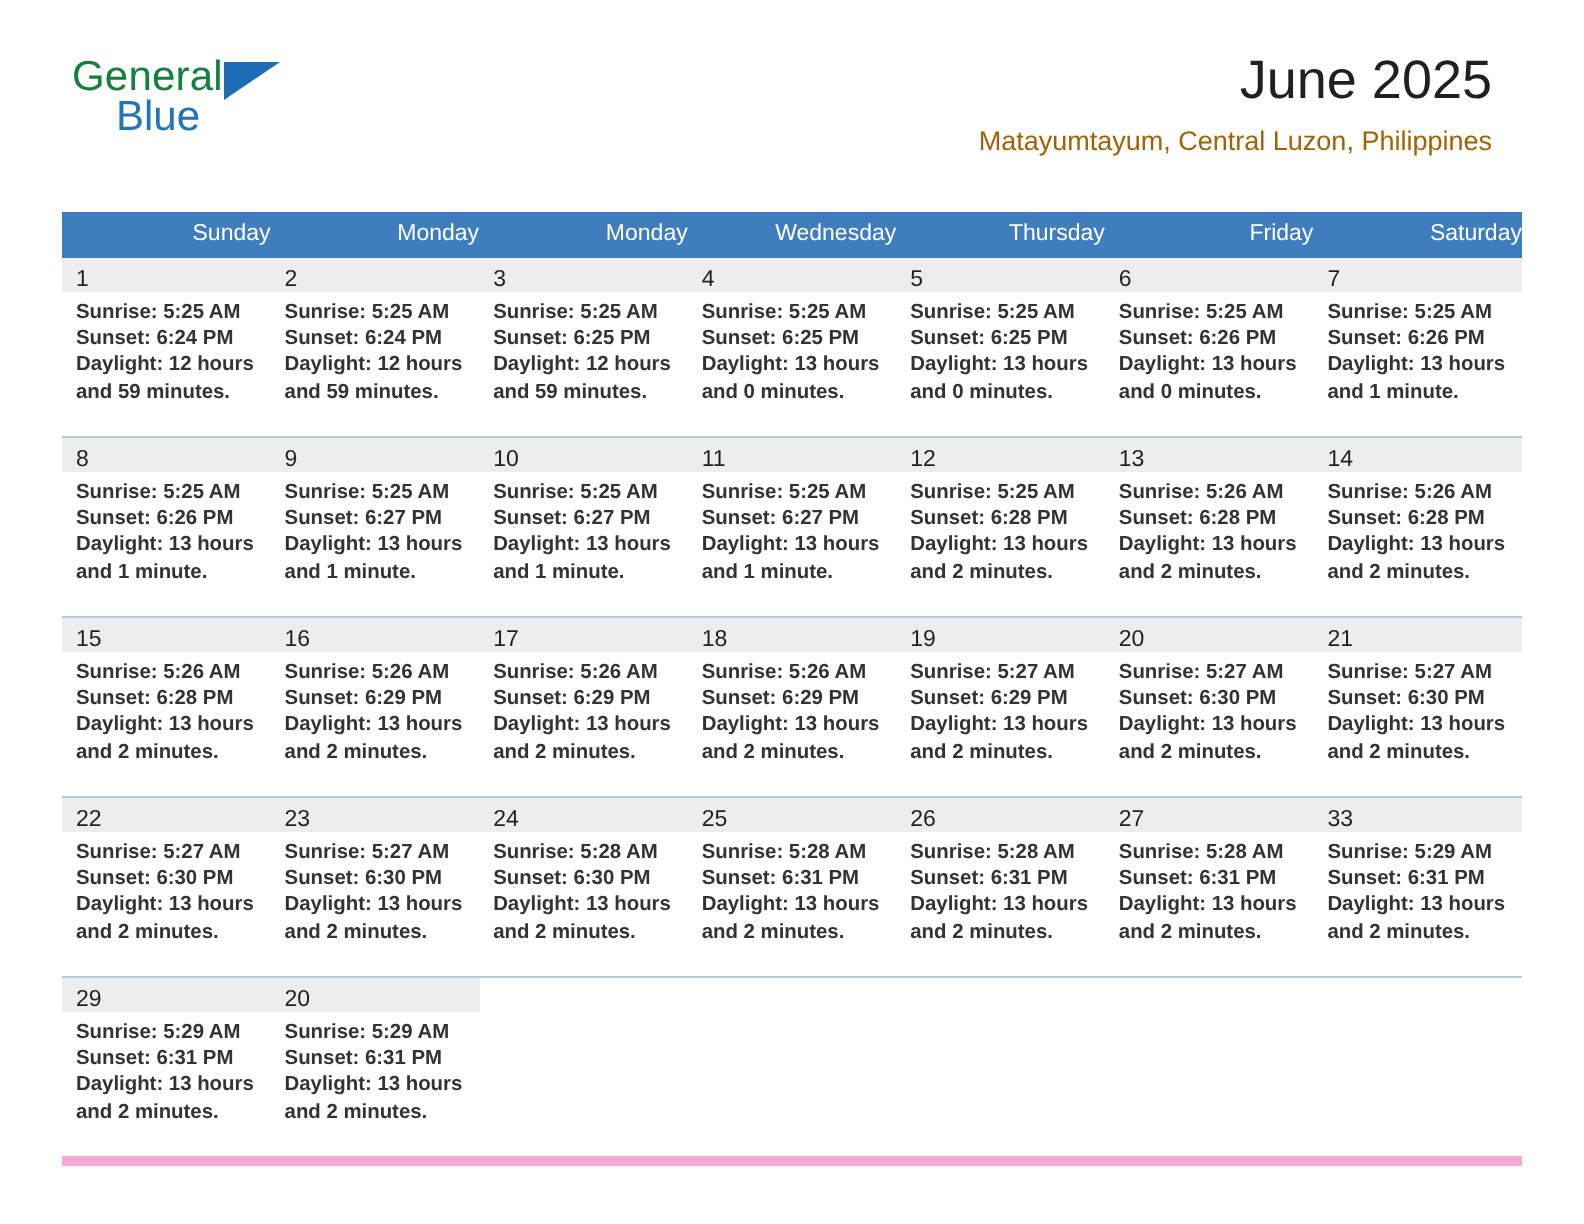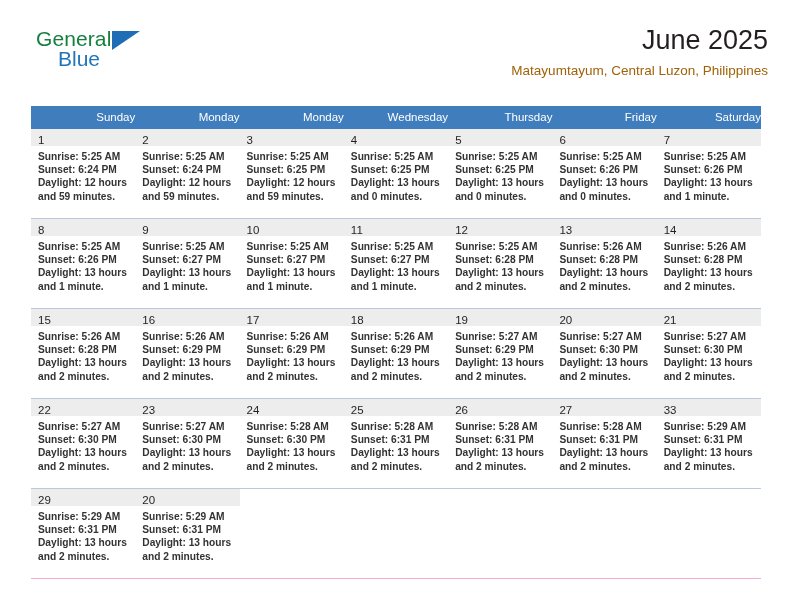--- a/index.html
+++ b/index.html
@@ -57,21 +57,21 @@
     position: absolute;
     left: 76px;
     top: 3px;
     width: 0;
     height: 0;
     border-left: 28px solid #1f6db5;
     border-bottom: 19px solid transparent;
   }
   .title-block {
     position: absolute;
-    right: 24px;
+    right: 46px;
     top: 24px;
     text-align: right;
   }
   .cal-title {
     font-size: 27px;
     color: #231f20;
     line-height: 32px;
     font-weight: 400;
   }
   .cal-subtitle {
@@ -100,21 +100,21 @@
     line-height: 14px;
     padding: 4px 0 5px 7px;
     box-sizing: border-box;
     text-align: right;
   }
   .week {
     display: flex;
     border-bottom: 1px solid #b9c9da;
   }
   .week:last-child {
-    border-bottom: 1px solid #f9a8d4;
+    border-bottom: 5px solid #f9a8d4;
   }
   .daycell {
     flex: 1 1 0;
     width: 104.28px;
     box-sizing: border-box;
     background: #ffffff;
     min-height: 89px;
   }
   .daycell.empty .daynum-bar {
     background: transparent;

